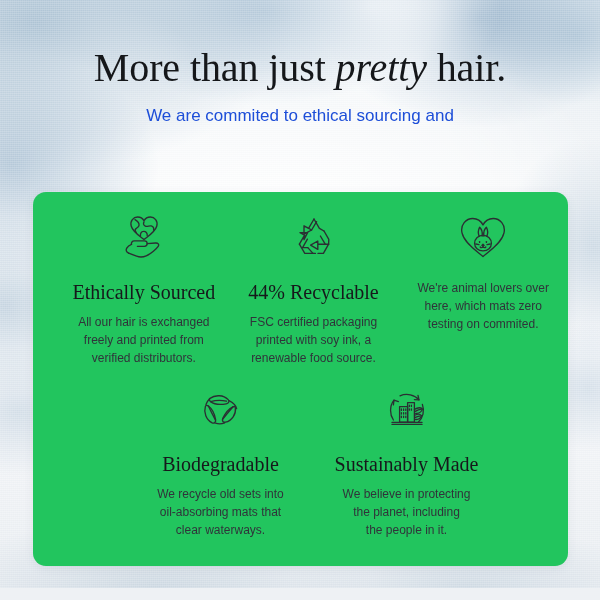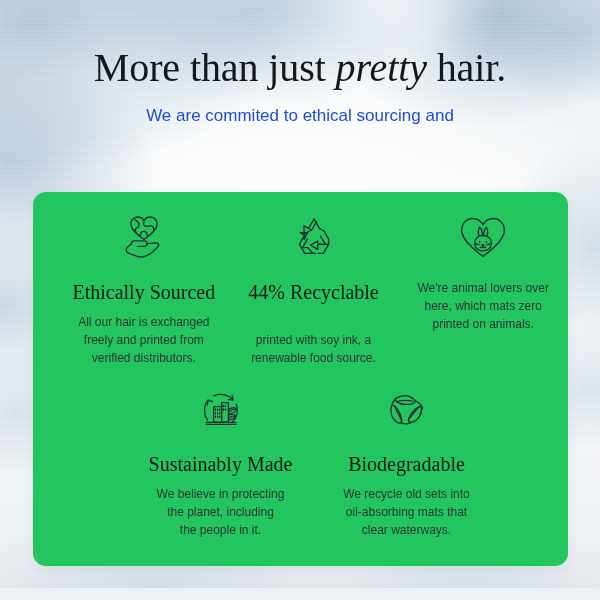--- a/index.html
+++ b/index.html
@@ -209,21 +209,21 @@
             <path d="M37.4 26.0 L42.2 34.2"></path>
 
             <path d="M16.4 34.2 L21.8 43.4 L32.4 43.4"></path>
             <path d="M16.4 34.2 L21.6 25.2 L17.0 22.6 L24.6 22.6 L21.0 29.6 L21.6 25.2"></path>
             <path d="M24.4 29.2 L19.6 37.6 L24.8 37.6"></path>
             <path d="M24.8 37.6 L30.0 43.4"></path>
           </svg>
         </div>
         <h3 class="feature-title">44% Recyclable</h3>
         <p class="feature-body">
-          <br>
+          <span>FSC certified packaging</span><br>
           <span>printed with soy ink, a</span><br>
           <span>renewable food source.</span>
         </p>
       </div>
 
       <div class="feature">
         <div class="icon-wrap">
           <svg width="62" height="58" viewBox="0 0 62 58" fill="none" stroke="#2b2f33" stroke-width="1.35" stroke-linecap="round" stroke-linejoin="round">
             <path d="M31 46.5 C25.5 41.6 12.5 33.4 10.0 22.8 C8.2 14.8 14.0 8.5 20.8 8.5 C25.4 8.5 29.1 11.3 31 15.0 C32.9 11.3 36.6 8.5 41.2 8.5 C48.0 8.5 53.8 14.8 52.0 22.8 C49.5 33.4 36.5 41.6 31 46.5 Z"></path>
 
@@ -242,27 +242,53 @@
             <path d="M31 36.8 C30.2 37.8 28.8 37.8 28.2 37.0"></path>
             <path d="M31 36.8 C31.8 37.8 33.2 37.8 33.8 37.0"></path>
 
             <path d="M27.0 34.6 L23.8 34.0"></path>
             <path d="M35.0 34.6 L38.2 34.0"></path>
           </svg>
         </div>
         <p class="feature-body">
           <span>We're animal lovers over</span><br>
           <span>here, which mats zero</span><br>
-          <span>printed on animals.</span>
+          <span>testing on commited.</span>
         </p>
       </div>
 
     </div>
 
     <div class="row row-bottom">
+
+      <div class="feature">
+        <div class="icon-wrap">
+          <svg width="62" height="58" viewBox="0 0 62 58" fill="none" stroke="#2b2f33" stroke-width="1.35" stroke-linecap="round" stroke-linejoin="round">
+
+            <path d="M20.0 16.4 C24.8 12.6 33.6 12.8 38.2 17.6 C39.8 19.3 38.6 21.4 36.2 21.8 C31.0 22.7 24.0 22.2 20.6 19.6 C19.2 18.5 19.0 17.2 20.0 16.4 Z"></path>
+            <path d="M20.6 19.6 C25.2 18.4 31.8 18.2 36.4 19.2"></path>
+
+            <path d="M15.4 24.4 C13.6 30.2 16.0 37.8 22.2 40.8 C24.4 41.8 26.0 40.0 25.6 37.6 C24.7 32.4 21.6 26.4 18.4 24.0 C17.0 23.0 15.8 23.2 15.4 24.4 Z"></path>
+            <path d="M18.4 24.0 C20.4 28.4 23.4 34.2 25.4 37.8"></path>
+
+            <path d="M45.4 26.0 C46.2 32.0 42.0 38.8 35.4 40.2 C33.0 40.7 31.8 38.6 32.8 36.4 C35.0 31.6 39.4 26.4 43.0 24.8 C44.6 24.1 45.2 24.8 45.4 26.0 Z"></path>
+            <path d="M43.0 24.8 C39.8 28.4 35.6 33.6 33.0 36.8"></path>
+
+            <path d="M39.4 18.8 C43.6 20.8 46.0 23.6 46.6 26.6"></path>
+            <path d="M16.0 22.6 C16.8 20.4 18.0 18.4 19.6 16.8"></path>
+            <path d="M25.6 41.2 C28.6 42.2 31.8 42.0 34.6 40.8"></path>
+          </svg>
+        </div>
+        <h3 class="feature-title">Biodegradable</h3>
+        <p class="feature-body">
+          <span>We recycle old sets into</span><br>
+          <span>oil-absorbing mats that</span><br>
+          <span>clear waterways.</span>
+        </p>
+      </div>
 
       <div class="feature">
         <div class="icon-wrap">
           <svg width="62" height="58" viewBox="0 0 62 58" fill="none" stroke="#2b2f33" stroke-width="1.3" stroke-linecap="round" stroke-linejoin="round">
 
             <path d="M18.0 18.2 C13.4 24.0 13.6 32.4 17.4 38.0"></path>
             <path d="M18.0 18.2 L17.4 22.8 M18.0 18.2 L22.4 19.6"></path>
             <path d="M24.0 13.8 C30.6 11.0 38.6 12.6 43.0 17.8"></path>
             <path d="M43.0 17.8 L38.4 17.6 M43.0 17.8 L42.0 13.4"></path>
             <path d="M46.4 22.4 C48.8 28.8 47.0 36.2 42.2 40.2"></path>
@@ -285,41 +311,15 @@
           </svg>
         </div>
         <h3 class="feature-title">Sustainably Made</h3>
         <p class="feature-body">
           <span>We believe in protecting</span><br>
           <span>the planet, including</span><br>
           <span>the people in it.</span>
         </p>
       </div>
 
-      <div class="feature">
-        <div class="icon-wrap">
-          <svg width="62" height="58" viewBox="0 0 62 58" fill="none" stroke="#2b2f33" stroke-width="1.35" stroke-linecap="round" stroke-linejoin="round">
-
-            <path d="M20.0 16.4 C24.8 12.6 33.6 12.8 38.2 17.6 C39.8 19.3 38.6 21.4 36.2 21.8 C31.0 22.7 24.0 22.2 20.6 19.6 C19.2 18.5 19.0 17.2 20.0 16.4 Z"></path>
-            <path d="M20.6 19.6 C25.2 18.4 31.8 18.2 36.4 19.2"></path>
-
-            <path d="M15.4 24.4 C13.6 30.2 16.0 37.8 22.2 40.8 C24.4 41.8 26.0 40.0 25.6 37.6 C24.7 32.4 21.6 26.4 18.4 24.0 C17.0 23.0 15.8 23.2 15.4 24.4 Z"></path>
-            <path d="M18.4 24.0 C20.4 28.4 23.4 34.2 25.4 37.8"></path>
-
-            <path d="M45.4 26.0 C46.2 32.0 42.0 38.8 35.4 40.2 C33.0 40.7 31.8 38.6 32.8 36.4 C35.0 31.6 39.4 26.4 43.0 24.8 C44.6 24.1 45.2 24.8 45.4 26.0 Z"></path>
-            <path d="M43.0 24.8 C39.8 28.4 35.6 33.6 33.0 36.8"></path>
-
-            <path d="M39.4 18.8 C43.6 20.8 46.0 23.6 46.6 26.6"></path>
-            <path d="M16.0 22.6 C16.8 20.4 18.0 18.4 19.6 16.8"></path>
-            <path d="M25.6 41.2 C28.6 42.2 31.8 42.0 34.6 40.8"></path>
-          </svg>
-        </div>
-        <h3 class="feature-title">Biodegradable</h3>
-        <p class="feature-body">
-          <span>We recycle old sets into</span><br>
-          <span>oil-absorbing mats that</span><br>
-          <span>clear waterways.</span>
-        </p>
-      </div>
-
     </div>
   </div>
 </div>
 
 </body></html>

